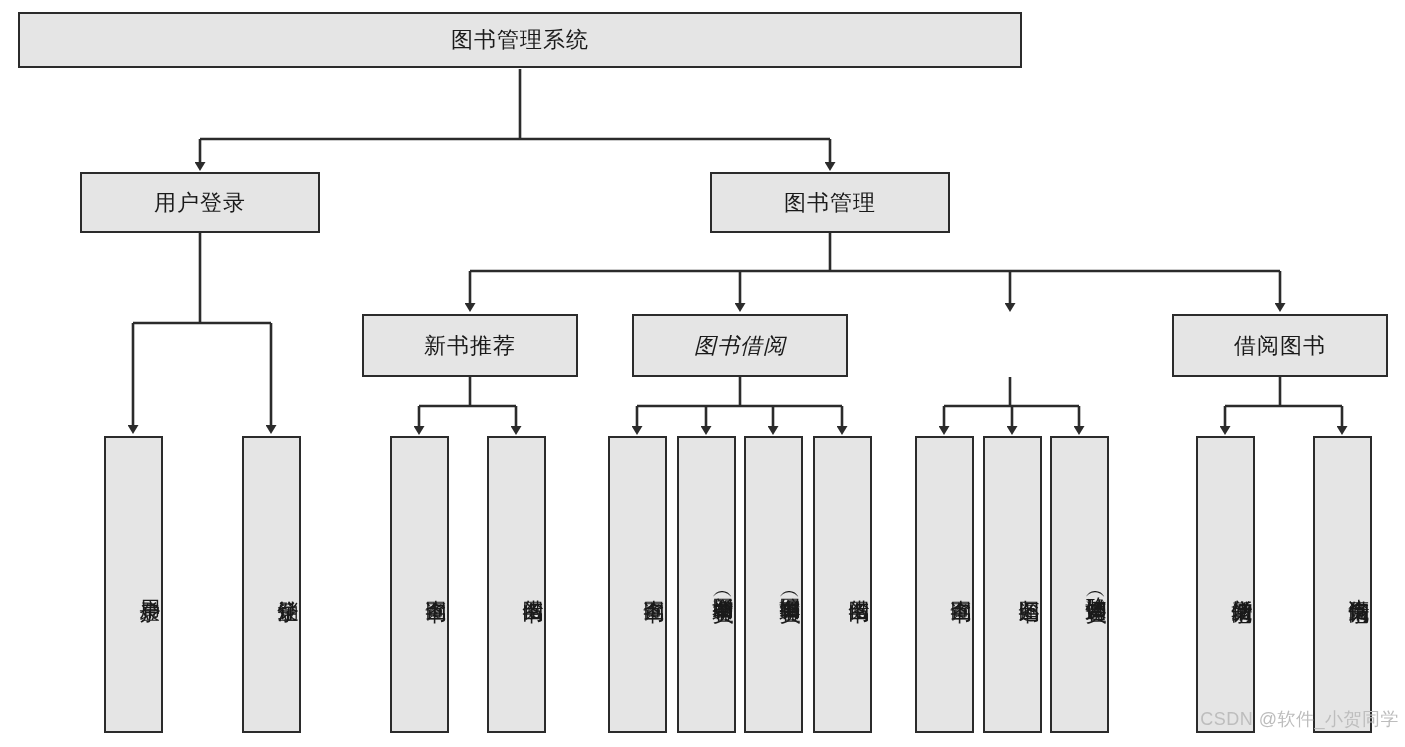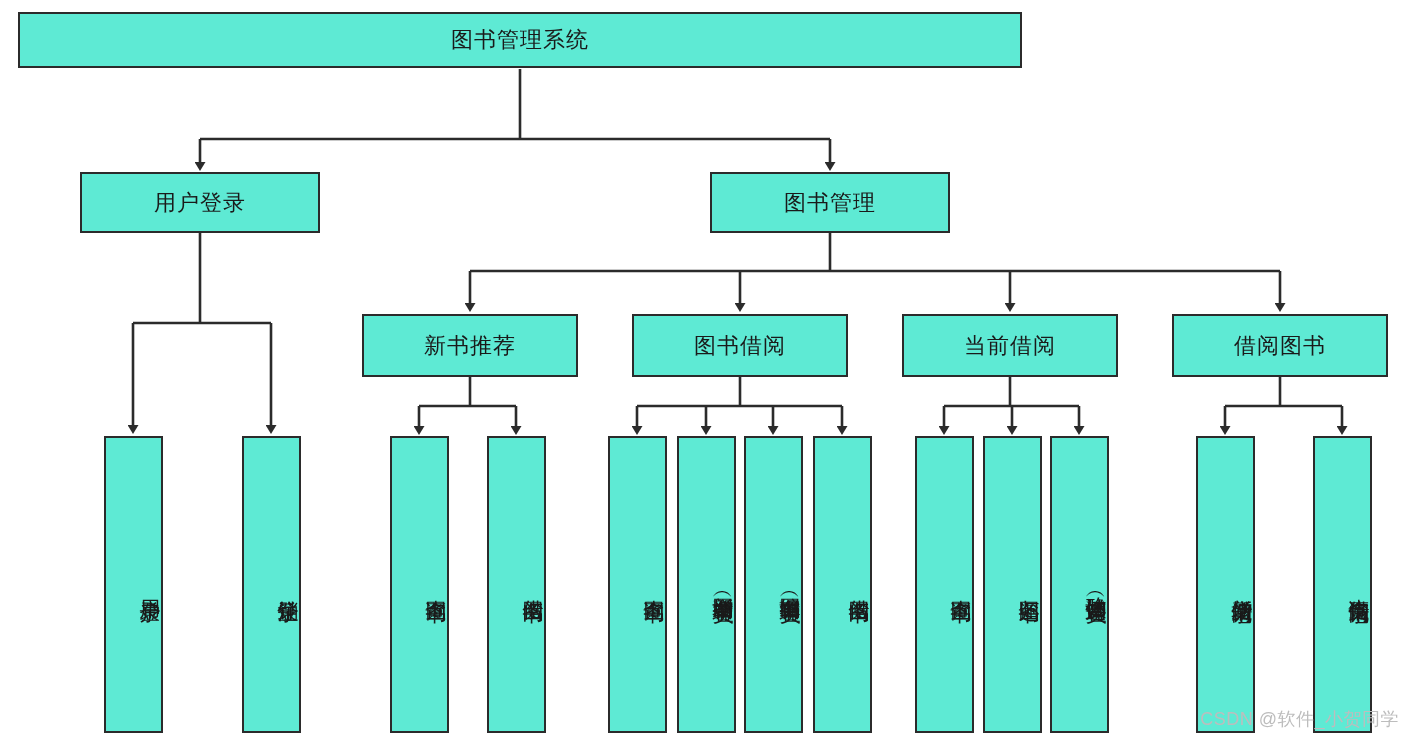--- a/index.html
+++ b/index.html
@@ -20,21 +20,21 @@
   #wires {
     position: absolute;
     left: 0;
     top: 0;
     width: 1405px;
     height: 747px;
   }
   .node {
     position: absolute;
     box-sizing: border-box;
-    background: #5eead4;
+    background: #e5e5e5;
     border: 2px solid #2b2b2b;
     display: flex;
     align-items: center;
     justify-content: center;
     color: #1a1a1a;
     text-align: center;
   }
   .node.horiz {
     font-size: 22px;
     letter-spacing: 1px;
@@ -129,25 +129,22 @@
   <div class="node horiz" style="left:80px; top:172px; width:240px; height:61px;">
     <span class="label">用户登录</span>
   </div>
   <div class="node horiz" style="left:710px; top:172px; width:240px; height:61px;">
     <span class="label">图书管理</span>
   </div>
 
   <div class="node horiz" style="left:362px; top:314px; width:216px; height:63px;">
     <span class="label">新书推荐</span>
   </div>
-  <div class="node horiz" style="left:632px; top:314px; width:216px; height:63px;">
+  <div class="node horiz" style="left:632px; top:314px; width:216px; height:63px;font-style:italic;">
     <span class="label">图书借阅</span>
-  </div>
-  <div class="node horiz" style="left:902px; top:314px; width:216px; height:63px;">
-    <span class="label">当前借阅</span>
   </div>
   <div class="node horiz" style="left:1172px; top:314px; width:216px; height:63px;">
     <span class="label">借阅图书</span>
   </div>
 
   <div class="node vert" style="left:104px; top:436px; width:59px; height:297px;">
     <span class="label">用户登录</span>
   </div>
   <div class="node vert" style="left:242px; top:436px; width:59px; height:297px;">
     <span class="label">注销登录</span>

